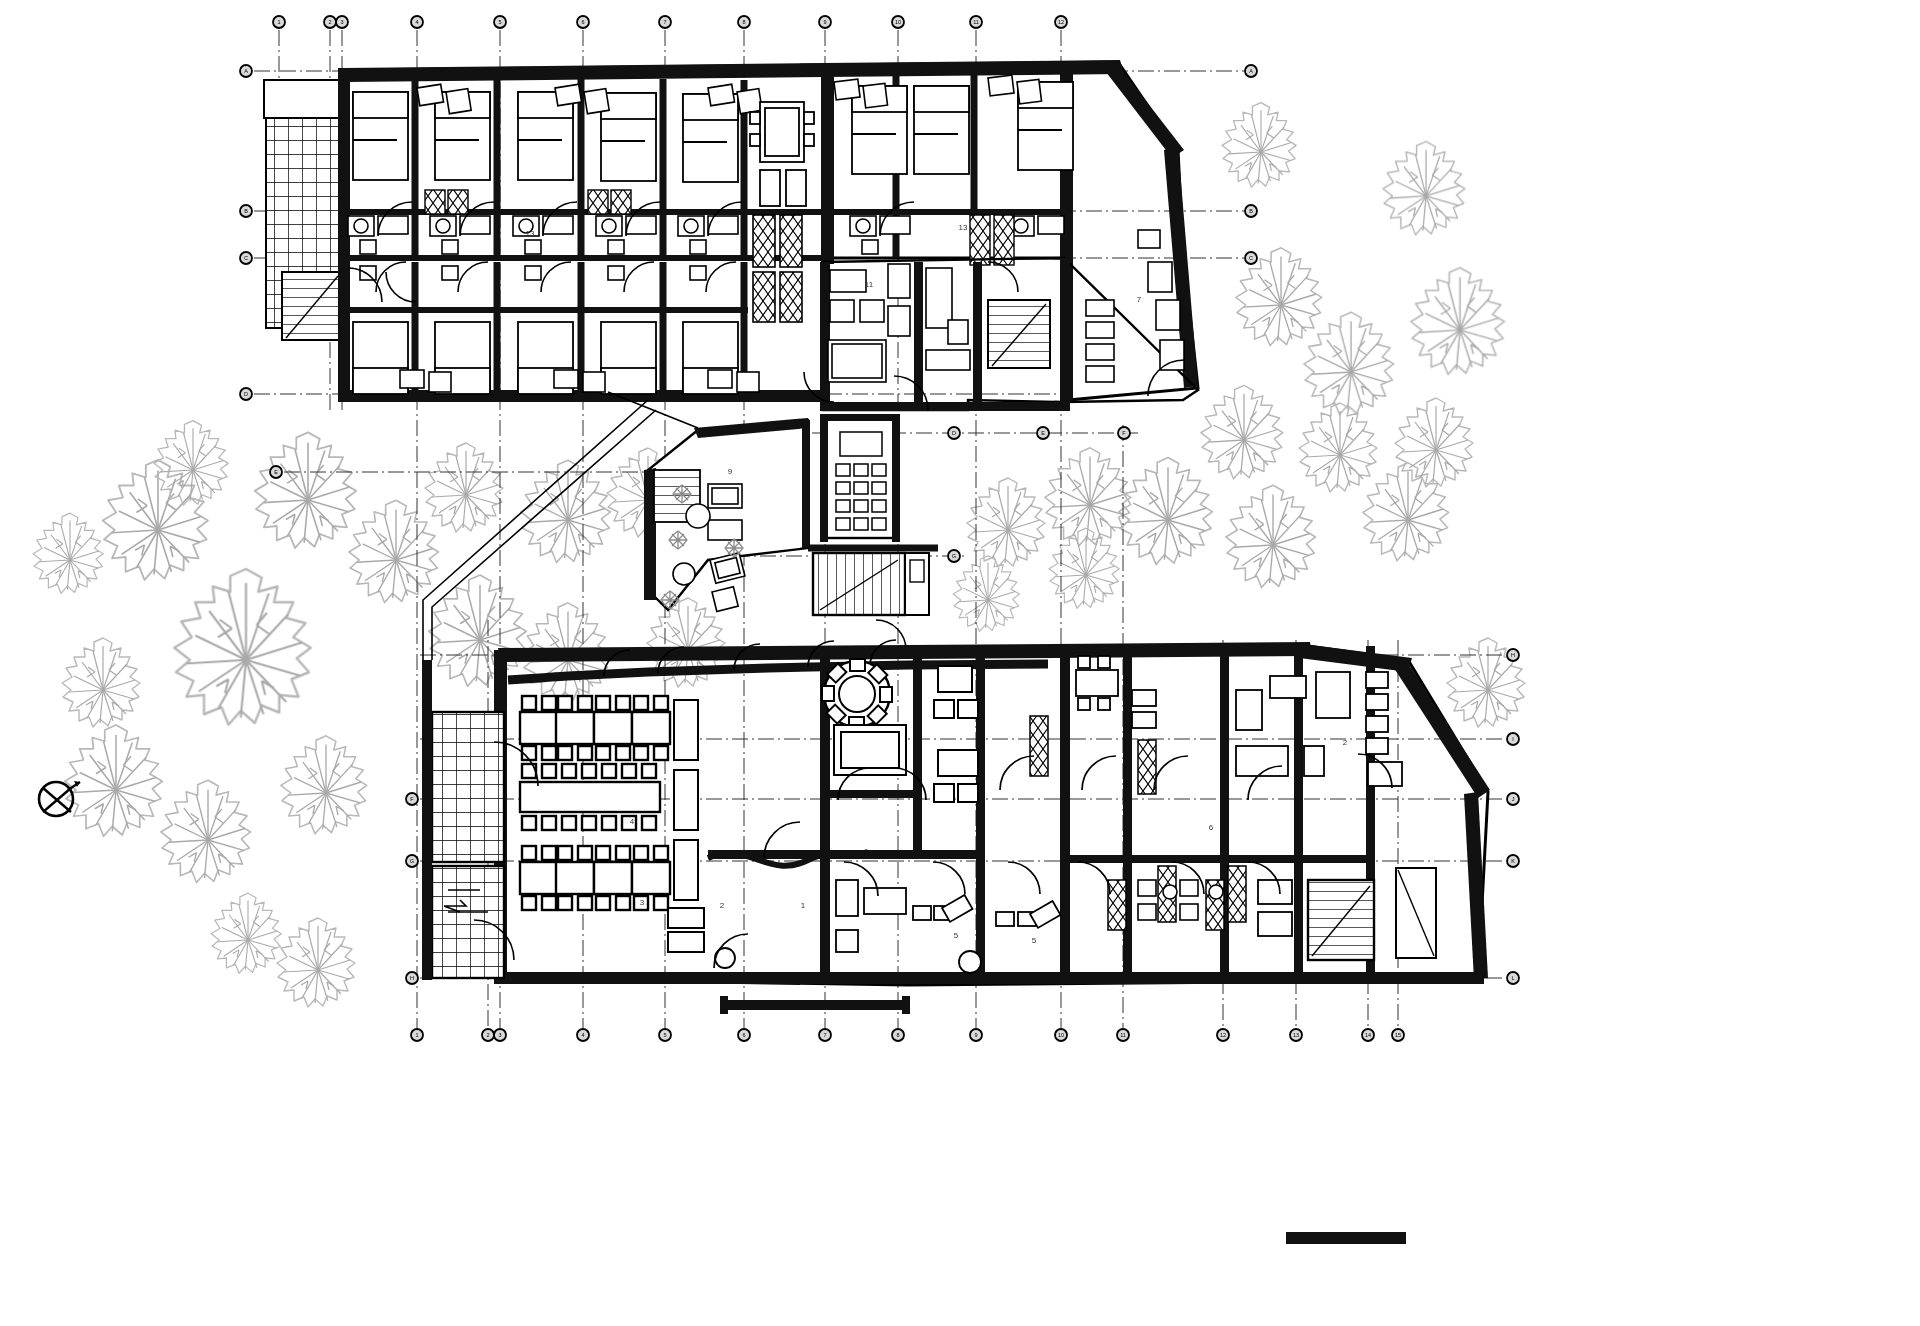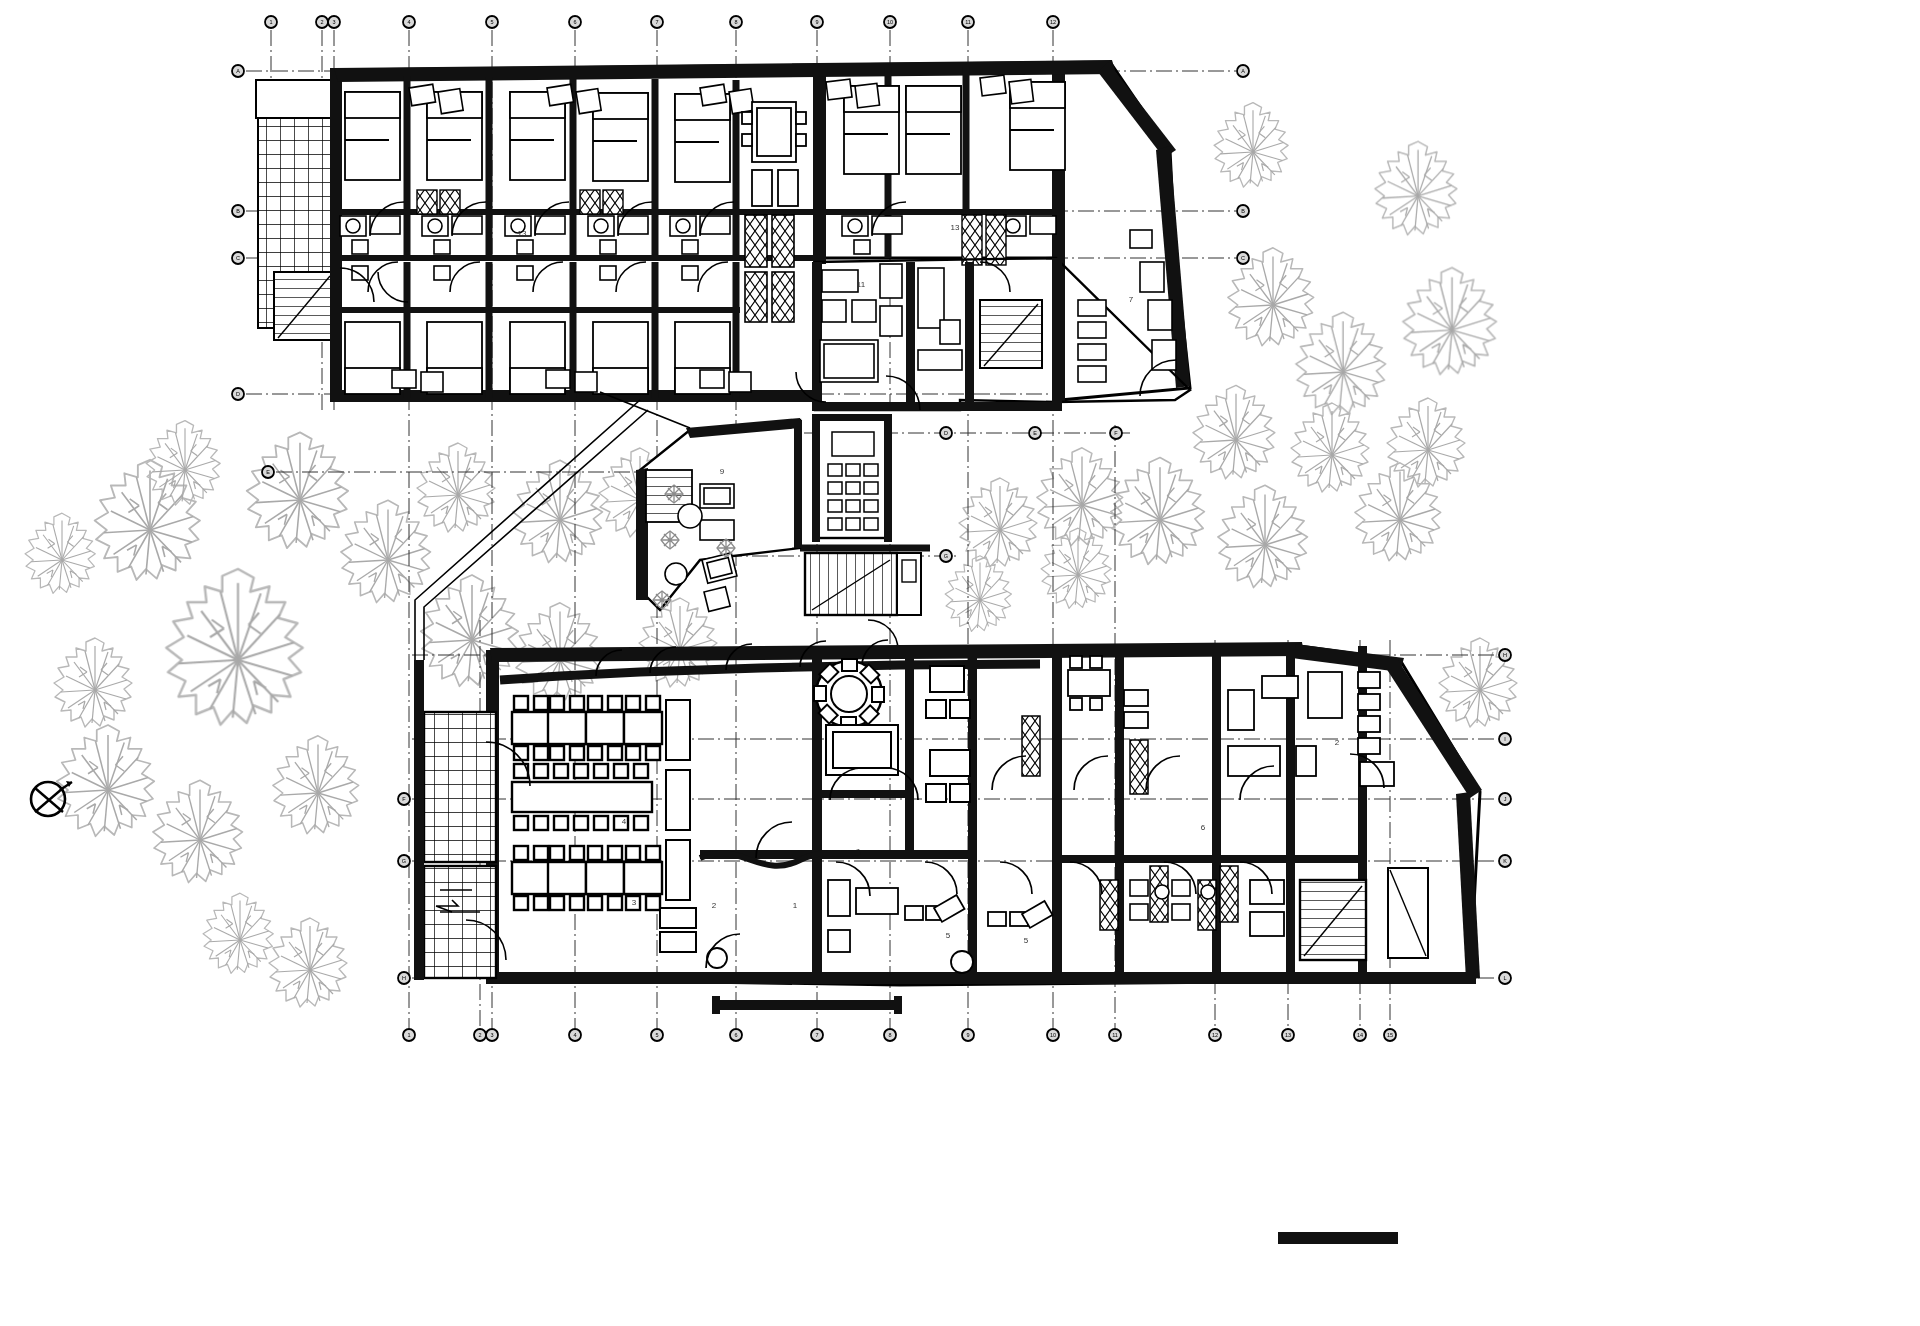--- a/index.html
+++ b/index.html
@@ -1,18 +1,18 @@
 <!DOCTYPE html>
 <html><head>
 <meta charset="utf-8">
 <title>Architectural Floor Plan</title>
 <style>
   html,body{margin:0;padding:0;background:#ffffff;}
   body{width:1920px;height:1326px;overflow:hidden;font-family:"Liberation Sans",sans-serif;}
-  #plan{position:relative;width:1652px;height:1326px;background:#fff;}
+  #plan{position:relative;width:1652px;height:1326px;background:#fff;margin-left:8px;}
   svg{display:block;}
 </style>
 </head>
 <body>
 
 <div id="plan">
 <svg width="1920" height="1326" viewBox="0 0 1920 1326" xmlns="http://www.w3.org/2000/svg">
 
   <rect x="0" y="0" width="1920" height="1326" fill="#ffffff"></rect>
 

